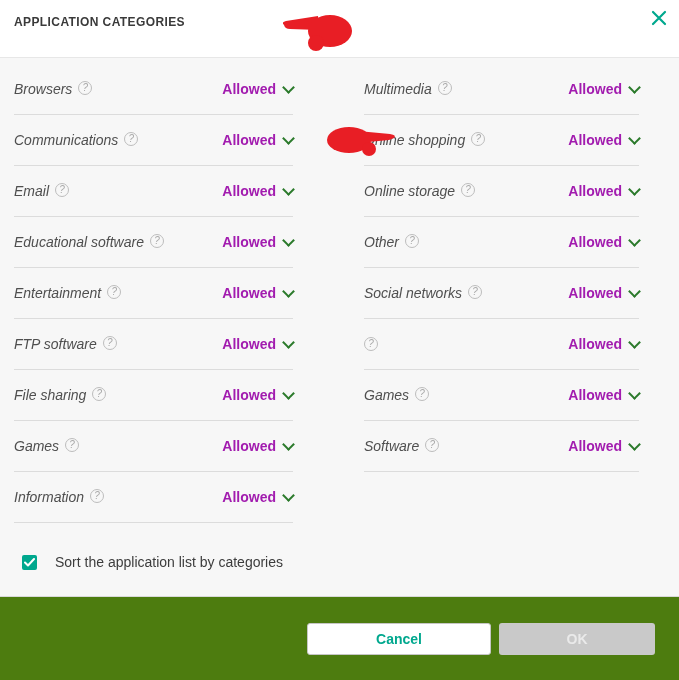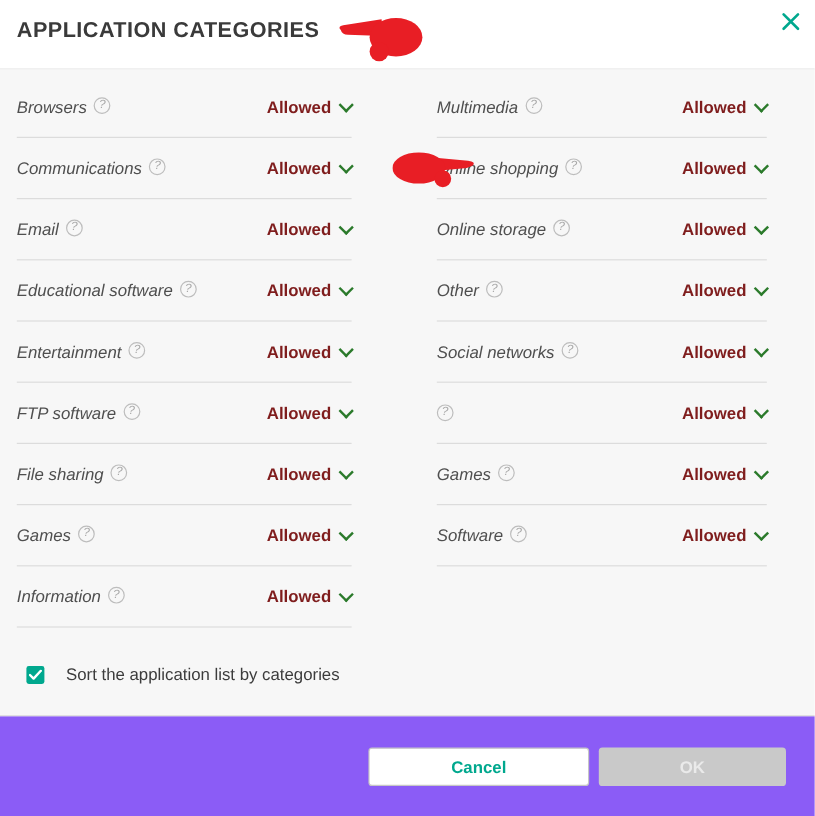--- a/index.html
+++ b/index.html
@@ -6,47 +6,47 @@
   body {
     width:679px; height:680px;
     font-family:"Liberation Sans", sans-serif;
     background:#ffffff;
     -webkit-font-smoothing:antialiased;
   }
   .dialog { position:relative; width:679px; height:680px; background:#ffffff; overflow:hidden; }
 
   
   .header { position:absolute; top:0; left:0; right:0; height:57px; background:#fff; border-bottom:1px solid #e7e7e7; }
-  .title { position:absolute; left:14px; top:15px; font-size:18px; font-weight:700; color:#3a3a3a; letter-spacing:0.4px; }
+  .title { position:absolute; left:14px; top:15px; font-size:12px; font-weight:700; color:#3a3a3a; letter-spacing:0.4px; }
   .close-btn { position:absolute; right:9px; top:8px; width:22px; height:22px; cursor:pointer; background:none; border:none; padding:2px; }
 
   
   .content { position:absolute; top:58px; left:0; right:0; height:539px; background:#f7f7f7; border-bottom:1px solid #d9d9d9; box-sizing:border-box; }
   .col { position:absolute; top:6px; }
   .col-left  { left:14px;  width:279px; }
   .col-right { left:364px; width:275px; }
   .row { height:50px; border-bottom:1px solid #dcdcdc; display:flex; align-items:center; justify-content:space-between; }
   .cat { font-size:14px; color:#4f4f4f; display:flex; align-items:flex-start; gap:6px;font-style:italic; }
   .help {
     width:14px; height:14px; box-sizing:border-box;
     border:1px solid #bdbdbd; border-radius:50%;
     color:#a9a9a9; font-size:10px; line-height:12px; text-align:center;
     display:inline-block; cursor:pointer; background:transparent;
   }
   .dropdown { display:flex; align-items:center; gap:8px; cursor:pointer; }
-  .dropdown .val { color:#7f1d1d; font-size:14px; font-weight:700; }
+  .dropdown .val { color:#a21caf; font-size:14px; font-weight:700; }
   .chev { width:7px; height:7px; border-right:2px solid #2b7a2b; border-bottom:2px solid #2b7a2b; transform:rotate(45deg); margin-top:-4px; }
 
   
   .sort { position:absolute; left:22px; top:496px; display:flex; align-items:center; gap:18px; cursor:pointer; }
   .cb { width:15px; height:15px; background:#00a88e; border-radius:2px; display:flex; align-items:center; justify-content:center; flex:0 0 auto; }
   .sort-label { font-size:14px; color:#3c3c3c; }
 
   
-  .footer { position:absolute; left:0; right:0; bottom:0; height:83px; background:#8b5cf6; display:flex; justify-content:flex-end; align-items:flex-start; gap:8px; padding:26px 24px 0 0; box-sizing:border-box; }
+  .footer { position:absolute; left:0; right:0; bottom:0; height:83px; background:#4d7c0f; display:flex; justify-content:flex-end; align-items:flex-start; gap:8px; padding:26px 24px 0 0; box-sizing:border-box; }
   .btn { height:32px; border-radius:3px; font-size:14px; font-weight:700; display:flex; align-items:center; justify-content:center; box-sizing:border-box; font-family:"Liberation Sans", sans-serif; }
   .btn-cancel { width:184px; background:#fff; border:1px solid #c6c6c6; color:#00a88e; cursor:pointer; }
   .btn-ok { width:156px; background:#c9c9c9; border:none; color:#eaeaea; }
 
   
   .hand { position:absolute; z-index:5; pointer-events:none; }
   .hand1 { left:280px; top:12px; }
   .hand2 { left:327px; top:125px; }
 </style>
 </head>

